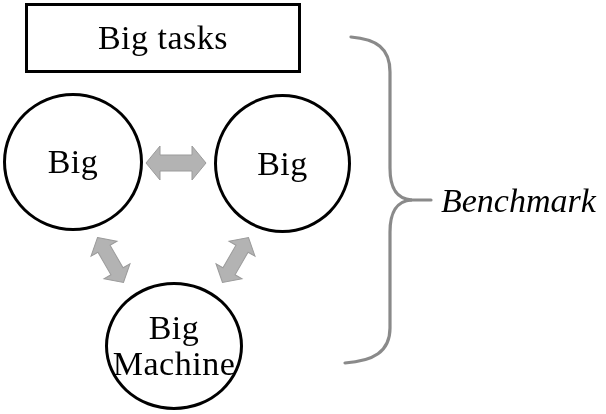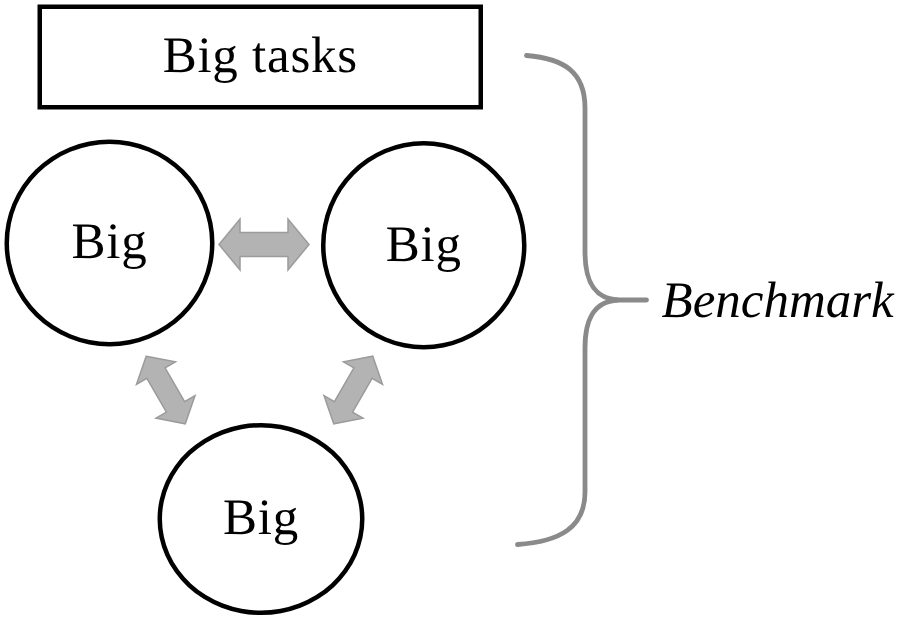--- a/index.html
+++ b/index.html
@@ -17,21 +17,21 @@
     width: 606px;
     height: 414px;
     background: var(--background);
     font-family: "Liberation Serif", "DejaVu Serif", serif;
     color: var(--text);
     overflow: hidden;
   }
   .tasks-box {
     position: absolute;
     left: 25px; top: 3px;
-    width: 297px; height: 70px;
+    width: 276px; height: 70px;
     border: 3px solid var(--shape-stroke);
     display: flex; align-items: center; justify-content: center;
     font-size: 34px;
     letter-spacing: 0.5px;
     background: var(--background);
   }
   .node {
     position: absolute;
     border: 3px solid var(--shape-stroke);
     border-radius: 50%;
@@ -73,20 +73,21 @@
   <div class="node node-data">
     <span>Big</span>
   </div>
 
   <div class="node node-model">
     <span>Big</span>
   </div>
 
   <div class="node node-machine">
     <span>Big</span>
+    <span>Machine</span>
   </div>
 
   <svg class="overlay" viewBox="0 0 606 414" xmlns="http://www.w3.org/2000/svg" aria-hidden="true">
 
     <polygon points="146,163 160,146 160,155 192,155 192,146 206,163 192,180 192,171 160,171 160,180" style="fill:var(--arrow-fill); stroke:var(--arrow-edge); stroke-width:1;"></polygon>
 
     <polygon points="-26,0 -13,-15 -13,-7 13,-7 13,-15 26,0 13,15 13,7 -13,7 -13,15" transform="translate(110.5 260) rotate(60)" style="fill:var(--arrow-fill); stroke:var(--arrow-edge); stroke-width:1;"></polygon>
 
     <polygon points="-26,0 -13,-15 -13,-7 13,-7 13,-15 26,0 13,15 13,7 -13,7 -13,15" transform="translate(235.5 260) rotate(-60)" style="fill:var(--arrow-fill); stroke:var(--arrow-edge); stroke-width:1;"></polygon>
 

